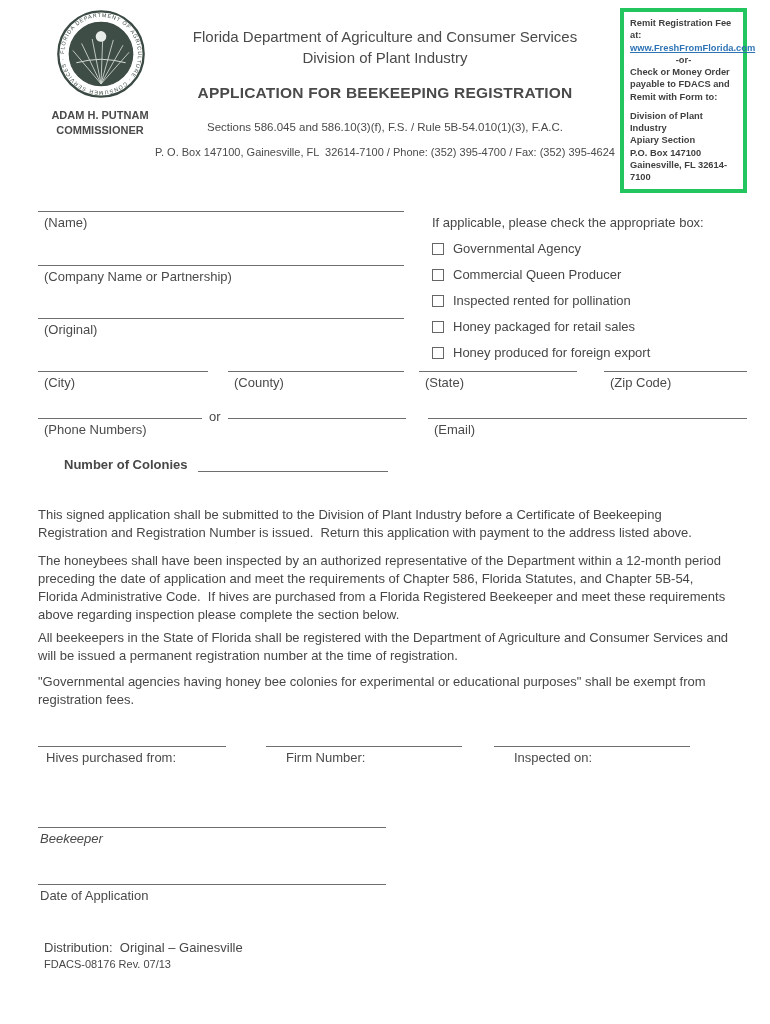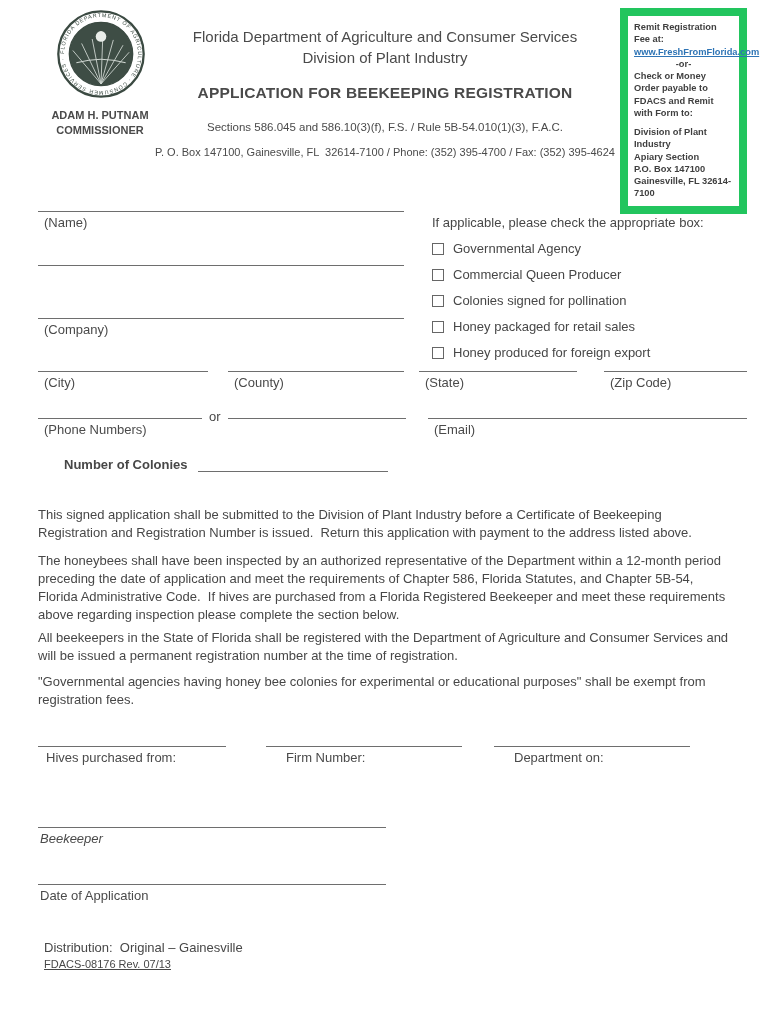--- a/index.html
+++ b/index.html
@@ -26,21 +26,21 @@
   }
   .hdr-center { left: 115px; width: 540px; text-align: center; color: #4a4a4a; }
   .dept1 { top: 28px; font-size: 15px; }
   .dept2 { top: 49px; font-size: 15px; }
   .form-title { top: 84px; font-size: 15.5px; font-weight: bold; letter-spacing: .2px; }
   .statutes { top: 121px; font-size: 11.5px; }
   .contact-line { top: 146px; font-size: 11px; white-space: pre-wrap; }
 
   .remit-box {
     left: 620px; top: 8px; width: 127px;
-    border: 8px solid #22c55e;
+    border: 4px solid #22c55e;
     padding: 5px 6px 6px 6px;
     font-size: 9.3px; line-height: 1.32;
     font-weight: bold; color: #3f3f3f;
   }
   .remit-link { color: #2e74b5; text-decoration: underline; font-weight: bold; cursor: pointer; display:block; }
   .remit-or { text-align: center; }
   .remit-dest { margin-top: 7px; }
 
   
   .field { position: absolute; }
@@ -67,21 +67,21 @@
   }
 
   
   .para { position: absolute; left: 38px; width: 692px; font-size: 13px; line-height: 1.38; white-space: pre-wrap; }
   .p1 { top: 506px; }
   .p2 { top: 552px; }
   .p3 { top: 629px; }
   .p4 { top: 673px; }
 
   .distribution { left: 44px; top: 924px; font-size: 13px; white-space: pre-wrap; margin-top: 16px; }
-  .form-number { left: 44px; top: 958px; font-size: 11px; text-decoration: underline; }
+  .form-number { left: 44px; top: 958px; font-size: 11px; }
 </style>
 </head>
 <body>
 
 <div class="page">
 
   <div class="abs seal">
     <svg viewBox="0 0 100 100" width="88" height="88" aria-hidden="true">
       <defs>
         <path id="circText" d="M50,50 m-42,0 a42,42 0 1,1 84,0 a42,42 0 1,1 -84,0"></path>
@@ -129,25 +129,26 @@
     </div>
   </div>
 
   <div class="field" style="left:38px; top:196px; width:366px;">
     <div class="line"></div>
     <div class="label">(Name)</div>
   </div>
 
   <div class="field" style="left:38px; top:250px; width:366px;">
     <div class="line"></div>
+    <div class="label">(Company Name or Partnership)</div>
   </div>
 
   <div class="field" style="left:38px; top:303px; width:366px;">
     <div class="line"></div>
-    <div class="label">(Company)</div>
+    <div class="label">(Original)</div>
   </div>
 
   <div class="field" style="left:38px; top:356px; width:170px;">
     <div class="line"></div>
     <div class="label">(City)</div>
   </div>
   <div class="field" style="left:228px; top:356px; width:176px;">
     <div class="line"></div>
     <div class="label">(County)</div>
   </div>
@@ -183,21 +184,21 @@
     <div class="cb-row">
       <span class="cb"></span>
       <span>Governmental Agency</span>
     </div>
     <div class="cb-row">
       <span class="cb"></span>
       <span>Commercial Queen Producer</span>
     </div>
     <div class="cb-row">
       <span class="cb"></span>
-      <span>Colonies signed for pollination</span>
+      <span>Inspected rented for pollination</span>
     </div>
     <div class="cb-row">
       <span class="cb"></span>
       <span>Honey packaged for retail sales</span>
     </div>
     <div class="cb-row">
       <span class="cb"></span>
       <span>Honey produced for foreign export</span>
     </div>
   </div>
@@ -210,21 +211,21 @@
   <div class="field" style="left:38px; top:731px; width:188px;">
     <div class="line"></div>
     <div class="label indent8">Hives purchased from:</div>
   </div>
   <div class="field" style="left:266px; top:731px; width:196px;">
     <div class="line"></div>
     <div class="label indent20">Firm Number:</div>
   </div>
   <div class="field" style="left:494px; top:731px; width:196px;">
     <div class="line"></div>
-    <div class="label indent20">Department on:</div>
+    <div class="label indent20">Inspected on:</div>
   </div>
 
   <div class="field" style="left:38px; top:812px; width:348px;font-style:italic;">
     <div class="line"></div>
     <div class="label indent2">Beekeeper</div>
   </div>
   <div class="field" style="left:38px; top:869px; width:348px;">
     <div class="line"></div>
     <div class="label indent2">Date of Application</div>
   </div>

